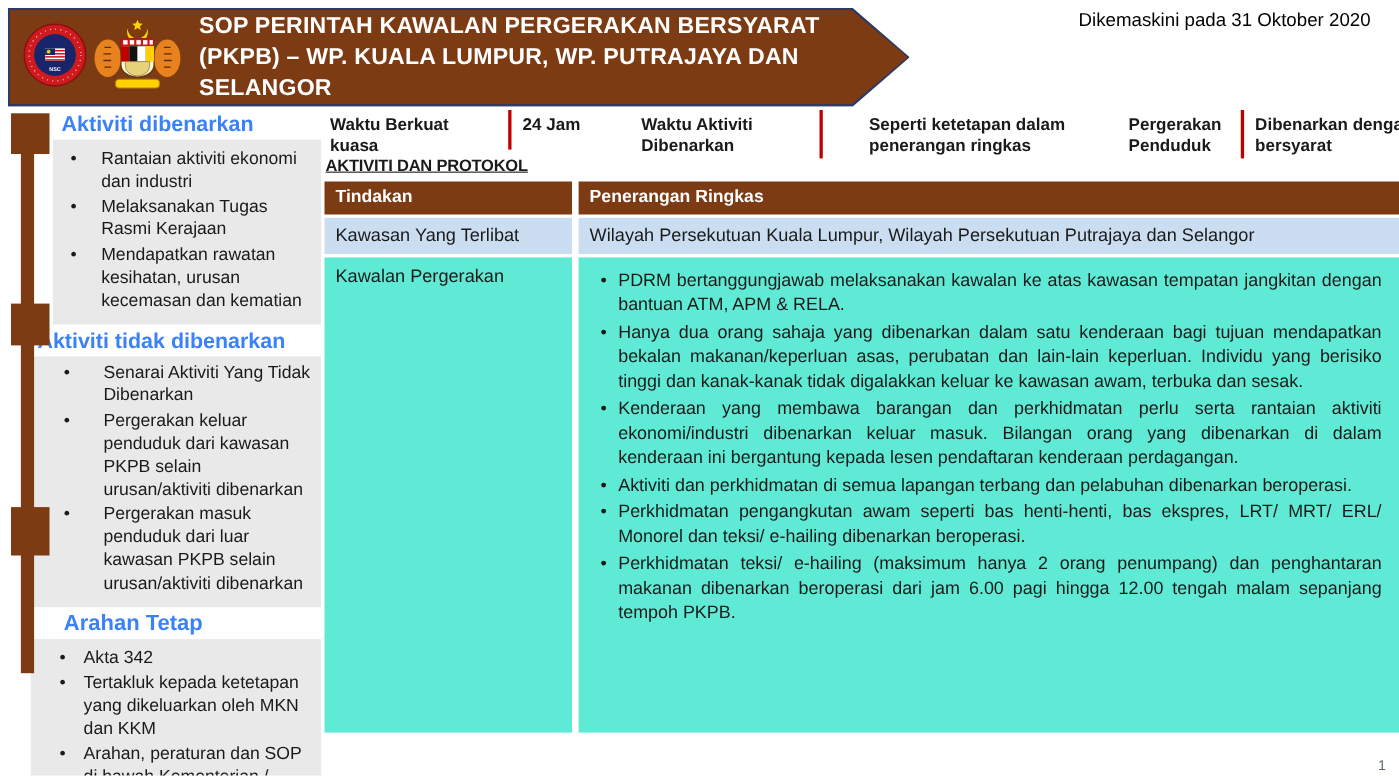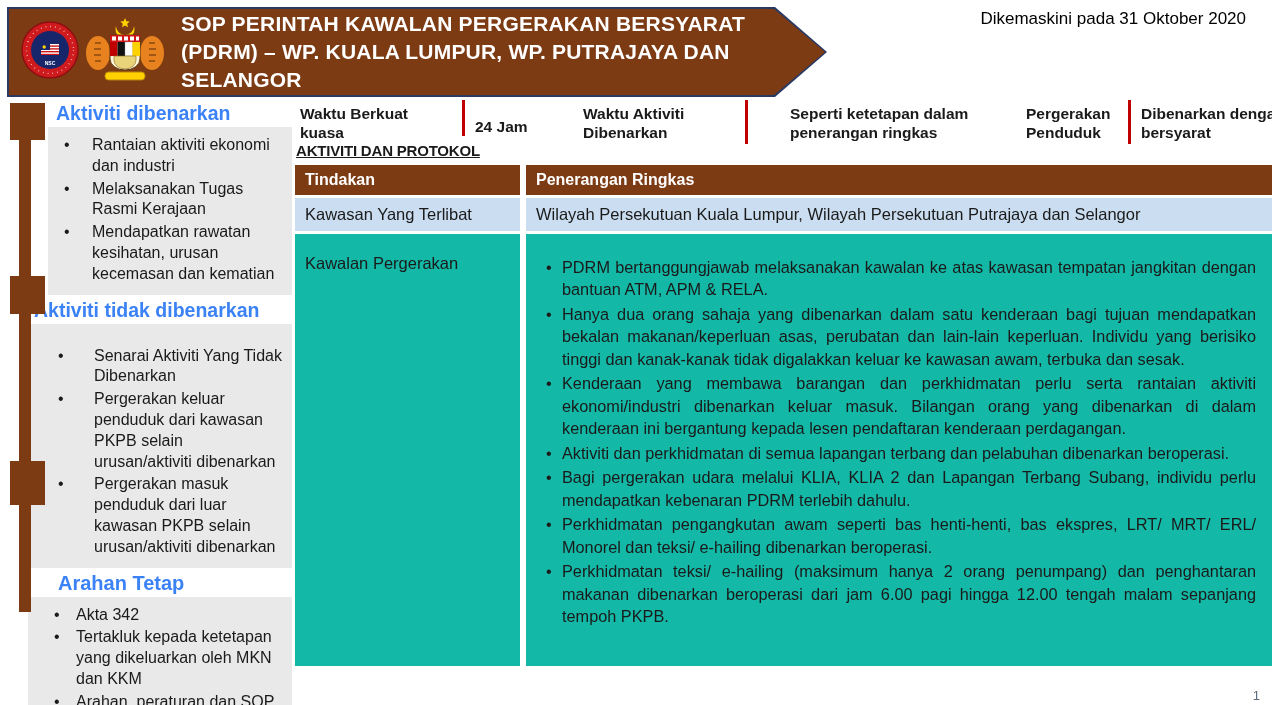--- a/index.html
+++ b/index.html
@@ -28,21 +28,21 @@
   .logo.coa{margin-left:6px;}
   .updated{position:absolute;top:9px;right:26px;font-size:17px;font-weight:400;color:#000;}
 
   
   .info-strip{position:absolute;left:300px;top:100px;display:flex;align-items:flex-start;}
   .info-item{display:flex;align-items:flex-start;}
   .i-label,.i-value{font-size:15.5px;font-weight:700;line-height:1.25;padding-top:4px;}
   .i-div{width:0;border-left:3px solid #c00000;margin:0 10px;}
   .it1 .i-label{width:152px;}
   .it1 .i-div{height:36px;}
-  .it1 .i-value{width:96px;margin-top:13px;}
+  .it1 .i-value{width:96px;}
   .it2{margin-left:12px;gap:32px;}
   .it2 .i-label{width:120px;}
   .it2 .i-div{height:44px;}
   .it2 .i-value{width:208px;}
   .it3{margin-left:28px;}
   .it3 .i-label{width:92px;}
   .it3 .i-div{height:44px;}
   .it3 .i-value{width:190px;}
 
   
@@ -53,42 +53,42 @@
   .tbl{position:absolute;left:295px;top:165px;right:0;}
   .trow{display:flex;margin-bottom:3px;}
   .cell{box-sizing:border-box;padding:0 10px;display:flex;align-items:center;font-size:16.5px;}
   .c1{width:225px;}
   .cgap{width:6px;}
   .c2{flex:1;}
   .thead .cell{background:#7d3b14;color:#fff;font-weight:700;height:30px;font-size:16px;}
   .r-blue .cell{background:#cbdef1;height:33px;}
   .r-gray .cell{background:#dcdcdc;height:33px;}
   .r-big{height:432px;}
-  .r-big .cell{background:#14b8a6;height:100%;align-items:flex-start;padding-top:20px;}
+  .r-big .cell{background:#5eead4;height:100%;align-items:flex-start;padding-top:8px;}
   .r-big ul{margin:0;padding:2px 6px 0 26px;list-style:none;}
   .r-big li{position:relative;text-align:justify;font-size:16.3px;line-height:1.38;margin-bottom:2px;}
   .r-big li::before{content:"\2022";position:absolute;left:-16px;}
   .page-num{position:absolute;right:12px;bottom:2px;font-size:13px;color:#5b6b7d;}
 
   
   .sidebar{position:absolute;left:0;top:100px;width:292px;z-index:1;}
   .sb-title{font-weight:700;color:#3b82f6;}
   .sb1 .sb-title{font-size:19.5px;padding-left:56px;margin:2px 0 2px 0;}
   .sb2 .sb-title{font-size:19.5px;padding-left:34px;margin:4px 0 2px 0;}
   .sb3 .sb-title{font-size:20px;padding-left:58px;margin:4px 0 2px 0;}
   .sb-panel{background:#e9e9e9;padding:4px 6px 6px 0;box-sizing:border-box;}
   .sb1 .sb-panel{margin-left:48px;}
   .sb2 .sb-panel{margin-left:28px;}
   .sb3 .sb-panel{margin-left:28px;}
   .sb-panel ul{margin:4px;padding:0;list-style:none;}
   .sb-panel li{position:relative;font-size:16px;line-height:1.3;margin-bottom:2px;}
   .sb1 li{padding-left:40px;}  .sb1 li::before{content:"\2022";position:absolute;left:12px;}
   .sb2 li{padding-left:62px;}  .sb2 li::before{content:"\2022";position:absolute;left:26px;}
   .sb3 li{padding-left:44px;}  .sb3 li::before{content:"\2022";position:absolute;left:22px;}
-  .sb2 .sb-panel{padding-top:18px;}
+  .sb2 .sb-panel{padding-top:2px;}
 
   
   .tl-bar{position:absolute;left:19px;top:112px;width:12px;height:500px;background:#7d3b14;z-index:2;}
   .tl-node{position:absolute;left:10px;width:35px;background:#7d3b14;z-index:3;}
   .tl-n1{top:103px;height:37px;}
   .tl-n2{top:276px;height:38px;}
   .tl-n3{top:461px;height:44px;}
 </style>
 </head>
 <body>
@@ -126,21 +126,21 @@
         <rect x="45" y="19.5" width="4" height="4" fill="#ffffff"></rect>
         <rect x="51" y="19.5" width="3" height="4" fill="#ffffff"></rect>
         <rect x="25" y="25" width="7.5" height="14" fill="#c00000"></rect>
         <rect x="32.5" y="25" width="7.5" height="14" fill="#111111"></rect>
         <rect x="40" y="25" width="7.5" height="14" fill="#ffffff" stroke="#999" stroke-width="0.4"></rect>
         <rect x="47.5" y="25" width="7.5" height="14" fill="#ffd100"></rect>
         <path d="M29 39 h22 v4 a11 9 0 0 1 -11 9 a11 9 0 0 1 -11 -9 z" fill="#e8d27a" stroke="#8a6a20" stroke-width="0.6"></path>
         <rect x="20" y="55" width="40" height="8" rx="3.5" fill="#ffd100" stroke="#b8860b"></rect>
       </svg>
     </span>
-    <div class="banner-title">SOP PERINTAH KAWALAN PERGERAKAN BERSYARAT (PDRM) – WP. KUALA LUMPUR, WP. PUTRAJAYA DAN SELANGOR</div>
+    <div class="banner-title">SOP PERINTAH KAWALAN PERGERAKAN BERSYARAT (PKPB) – WP. KUALA LUMPUR, WP. PUTRAJAYA DAN SELANGOR</div>
   </div>
 </div>
 
 <div class="updated">Dikemaskini pada 31 Oktober 2020</div>
 
 <div class="info-strip">
   <div class="info-item it1">
     <div class="i-label">Waktu Berkuat kuasa</div>
     <div class="i-div"></div>
     <div class="i-value">24 Jam</div>
@@ -219,21 +219,20 @@
 
   <div class="trow r-big">
     <div class="cell c1">Kawalan Pergerakan</div>
     <div class="cgap"></div>
     <div class="cell c2">
       <ul>
         <li>PDRM bertanggungjawab melaksanakan kawalan ke atas kawasan tempatan jangkitan dengan bantuan ATM, APM &amp; RELA.</li>
         <li>Hanya dua orang sahaja yang dibenarkan dalam satu kenderaan bagi tujuan mendapatkan bekalan makanan/keperluan asas, perubatan dan lain-lain keperluan. Individu yang berisiko tinggi dan kanak-kanak tidak digalakkan keluar ke kawasan awam, terbuka dan sesak.</li>
         <li>Kenderaan yang membawa barangan dan perkhidmatan perlu serta rantaian aktiviti ekonomi/industri dibenarkan keluar masuk. Bilangan orang yang dibenarkan di dalam kenderaan ini bergantung kepada lesen pendaftaran kenderaan perdagangan.</li>
         <li>Aktiviti dan perkhidmatan di semua lapangan terbang dan pelabuhan dibenarkan beroperasi.</li>
-        <li>Bagi pergerakan udara melalui KLIA, KLIA 2 dan Lapangan Terbang Subang, individu perlu mendapatkan kebenaran PDRM terlebih dahulu.</li>
         <li>Perkhidmatan pengangkutan awam seperti bas henti-henti, bas ekspres, LRT/ MRT/ ERL/ Monorel dan teksi/ e-hailing dibenarkan beroperasi.</li>
         <li>Perkhidmatan teksi/ e-hailing (maksimum hanya 2 orang penumpang) dan penghantaran makanan dibenarkan beroperasi dari jam 6.00 pagi hingga 12.00 tengah malam sepanjang tempoh PKPB.</li>
       </ul>
     </div>
   </div>
 
 </div>
 
 <div class="page-num">1</div>
 

